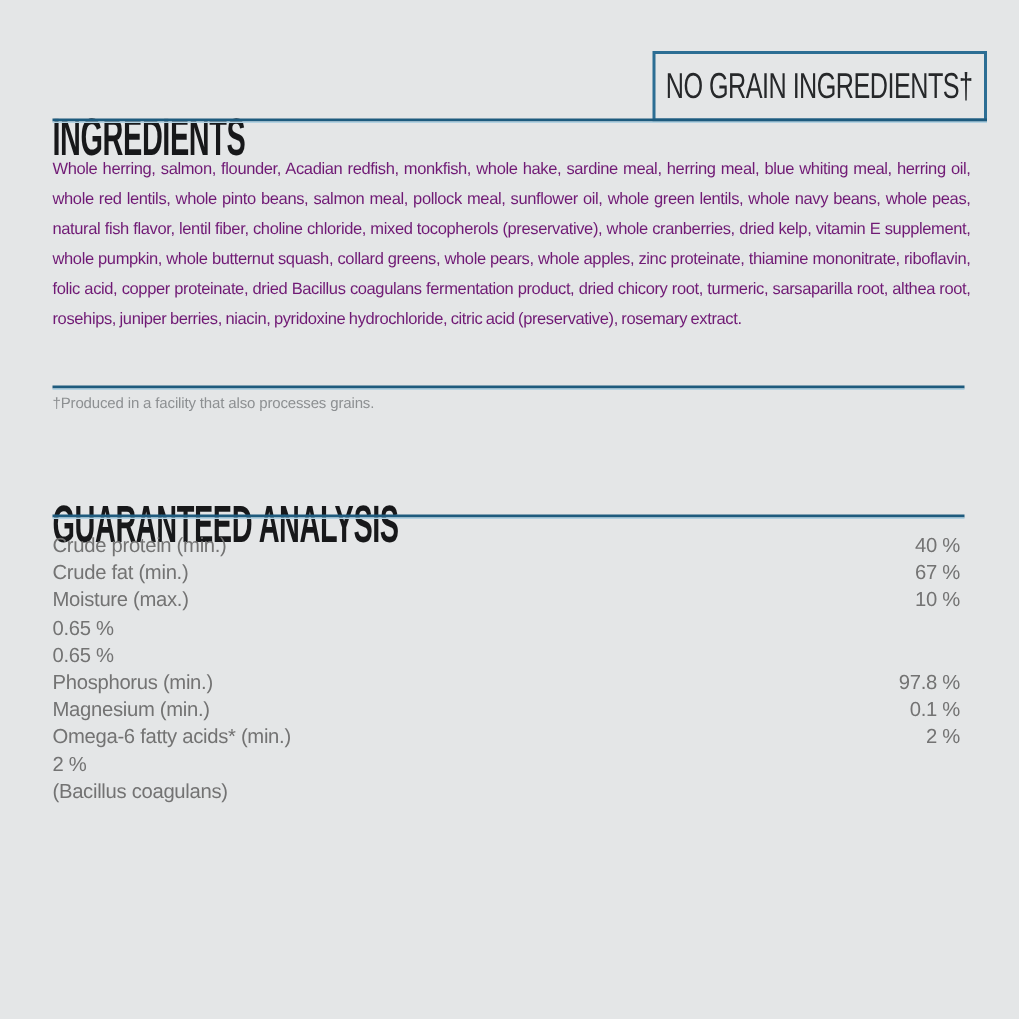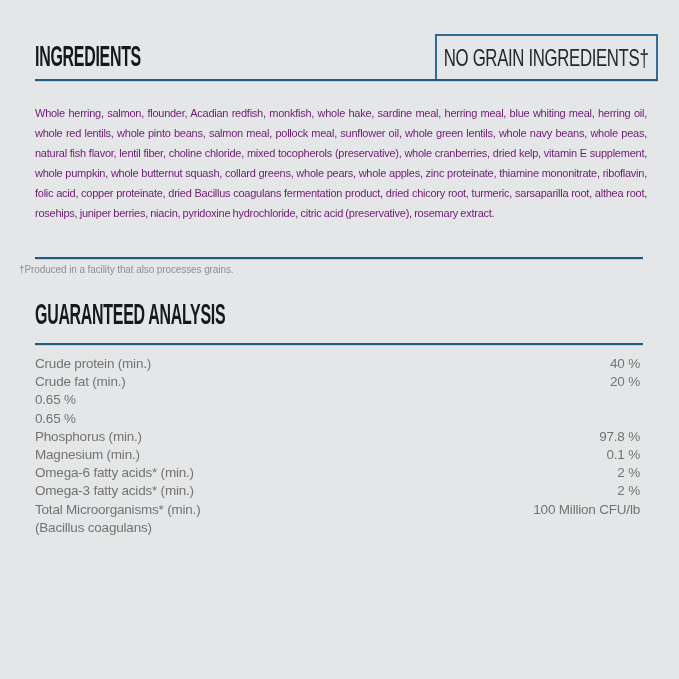--- a/index.html
+++ b/index.html
@@ -7,25 +7,26 @@
     width: 679px; height: 679px;
     background: #e4e6e7;
     position: relative;
     overflow: hidden;
     font-family: "Liberation Sans", sans-serif;
     color: #3f4143;
   }
   .heading {
     position: absolute;
     left: 35px;
-    font-size: 29px;
+    font-size: 35px;
     font-weight: bold;
     line-height: 1;
     color: #17181a;
     white-space: nowrap;
+    margin-top: 32px;
   }
   .heading .squeeze {
     display: inline-block;
     transform: scaleX(0.55);
     transform-origin: 0 50%;
     letter-spacing: -0.5px;
   }
   #ingredients-title { top: 42px; }
   #analysis-title   { top: 300px; }
 
@@ -66,21 +67,21 @@
     width: 612px;
     font-size: 11px;
     line-height: 20px;
     letter-spacing: -0.25px;
     word-spacing: -0.5px;
     text-align: justify;
     color: #701a75;
   }
   #ingredients-footnote {
     position: absolute;
-    left: 19px; top: 264px;
+    left: 35px; top: 264px;
     font-size: 10px;
     letter-spacing: -0.1px;
     color: #8d9092;
   }
 
   #analysis-table {
     position: absolute;
     left: 35px; top: 356px;
     width: 605px;
   }
@@ -121,45 +122,44 @@
 
 <div class="rule" id="rule-analysis"></div>
 
 <div id="analysis-table">
     <div class="table-row">
       <span class="row-label">Crude protein (min.)</span>
       <span class="row-value">40 %</span>
     </div>
     <div class="table-row">
       <span class="row-label">Crude fat (min.)</span>
-      <span class="row-value">20 %</span>
+      <span class="row-value">67 %</span>
+    </div>
+    <div class="table-row">
+      <span class="row-label">Moisture (max.)</span>
+      <span class="row-value">10 %</span>
     </div>
     <div class="table-row">
       <span class="row-value">0.65 %</span>
     </div>
     <div class="table-row">
       <span class="row-value">0.65 %</span>
     </div>
     <div class="table-row">
       <span class="row-label">Phosphorus (min.)</span>
       <span class="row-value">97.8 %</span>
     </div>
     <div class="table-row">
       <span class="row-label">Magnesium (min.)</span>
       <span class="row-value">0.1 %</span>
     </div>
     <div class="table-row">
       <span class="row-label">Omega-6 fatty acids* (min.)</span>
       <span class="row-value">2 %</span>
     </div>
     <div class="table-row">
-      <span class="row-label">Omega-3 fatty acids* (min.)</span>
       <span class="row-value">2 %</span>
-    </div>
-    <div class="table-row">
-      <span class="row-label">Total Microorganisms* (min.)</span>
-      <span class="row-value">100 Million CFU/lb</span>
     </div>
     <div class="table-row">
       <span class="row-label">(Bacillus coagulans)</span>
       <span class="row-value"></span>
     </div>
   </div>
 
 </body></html>

